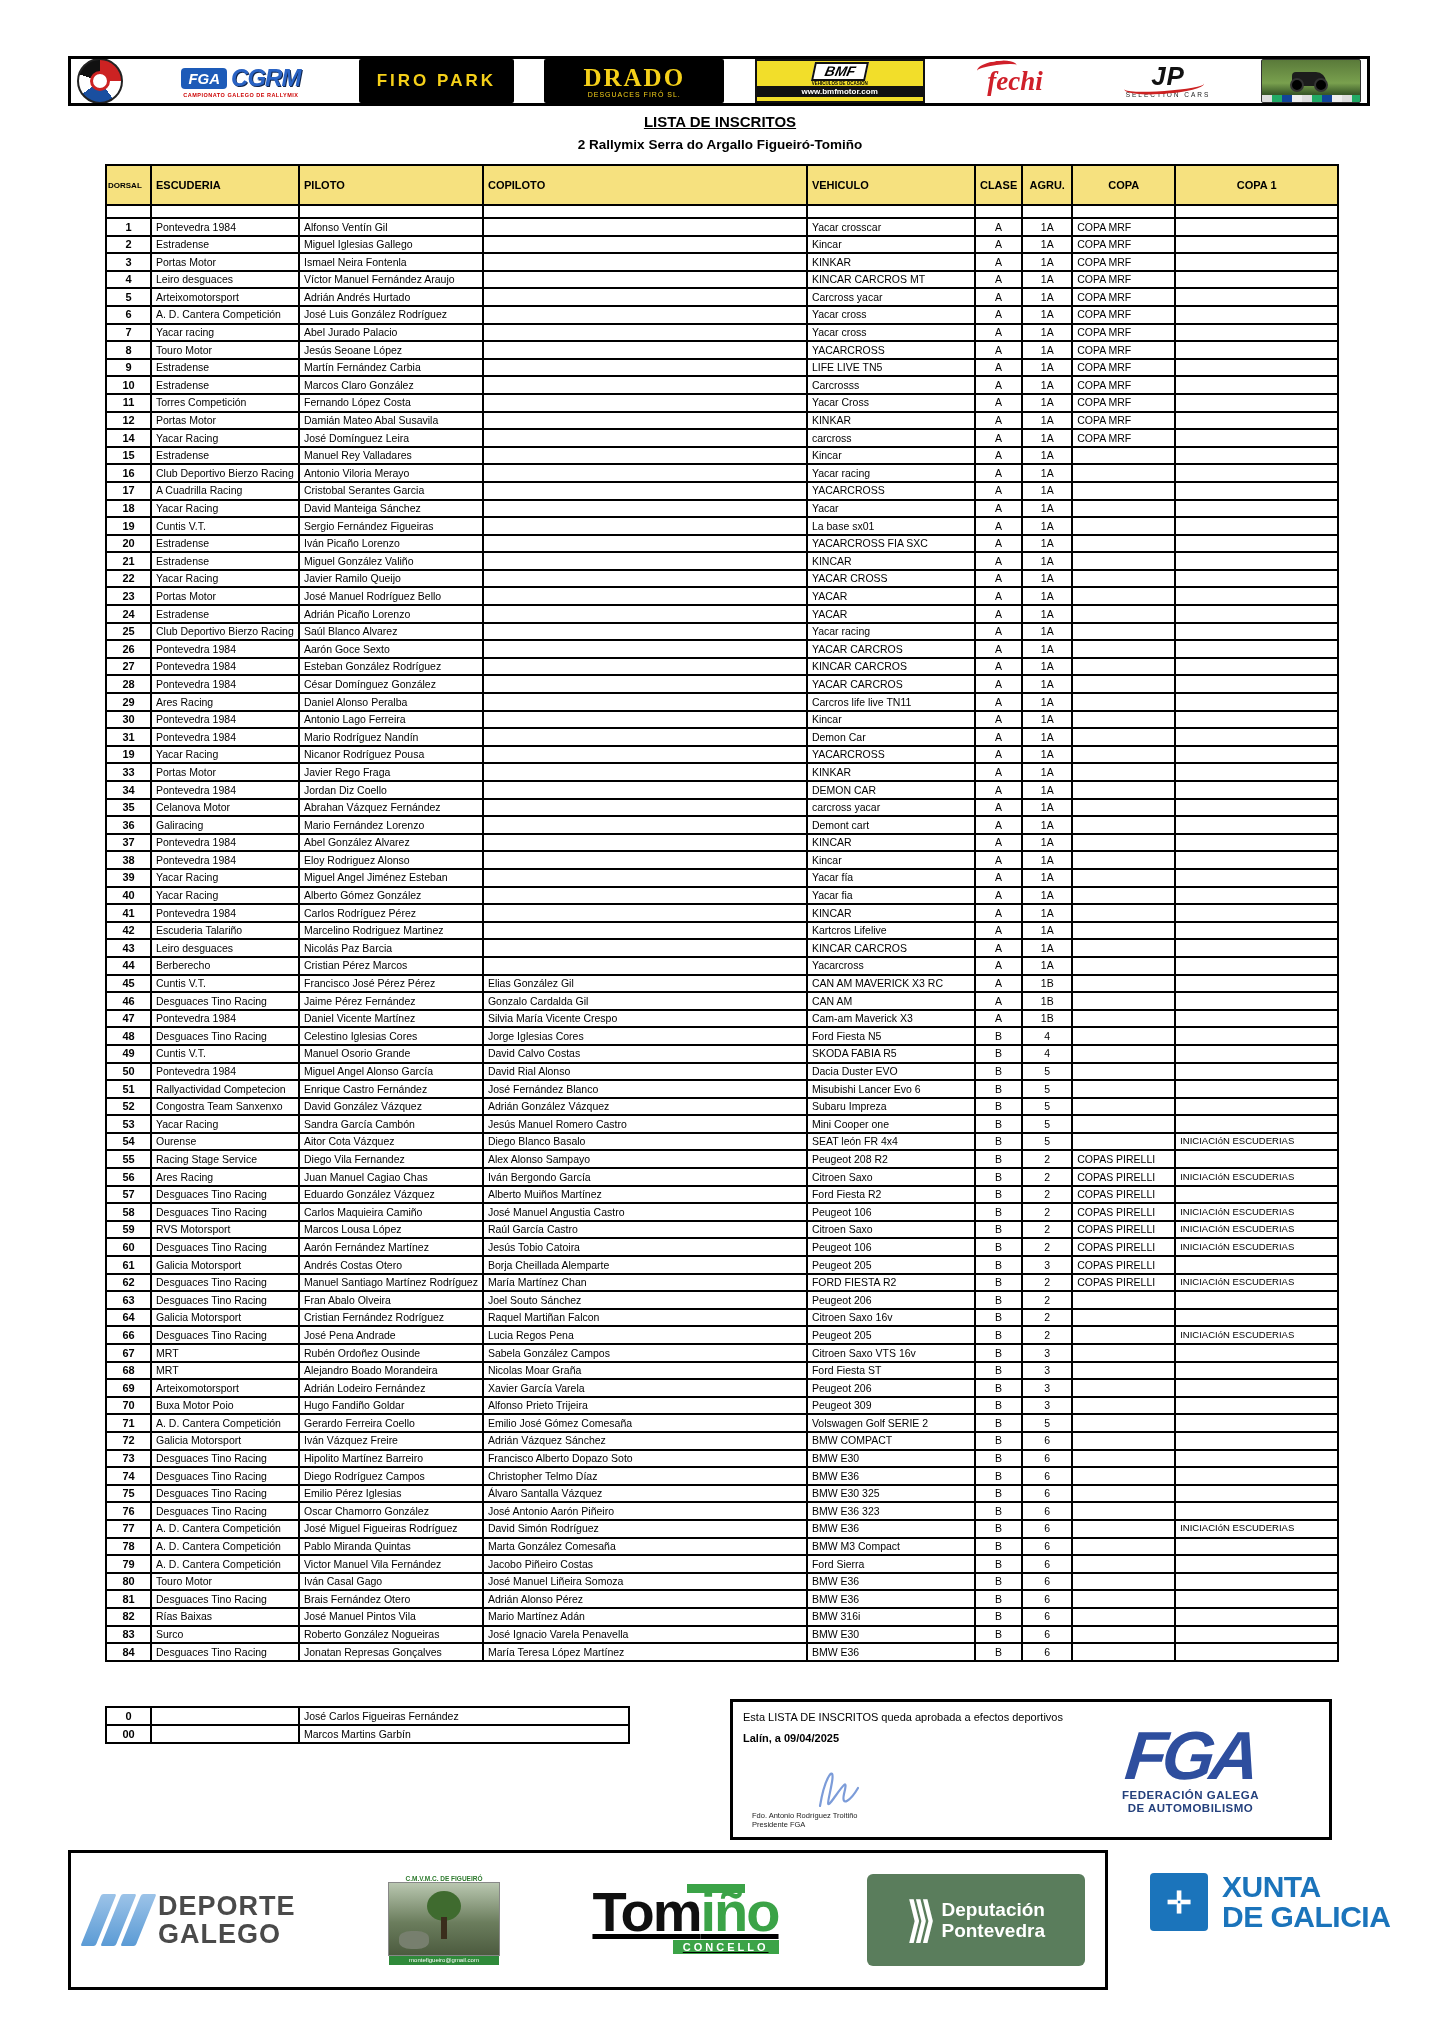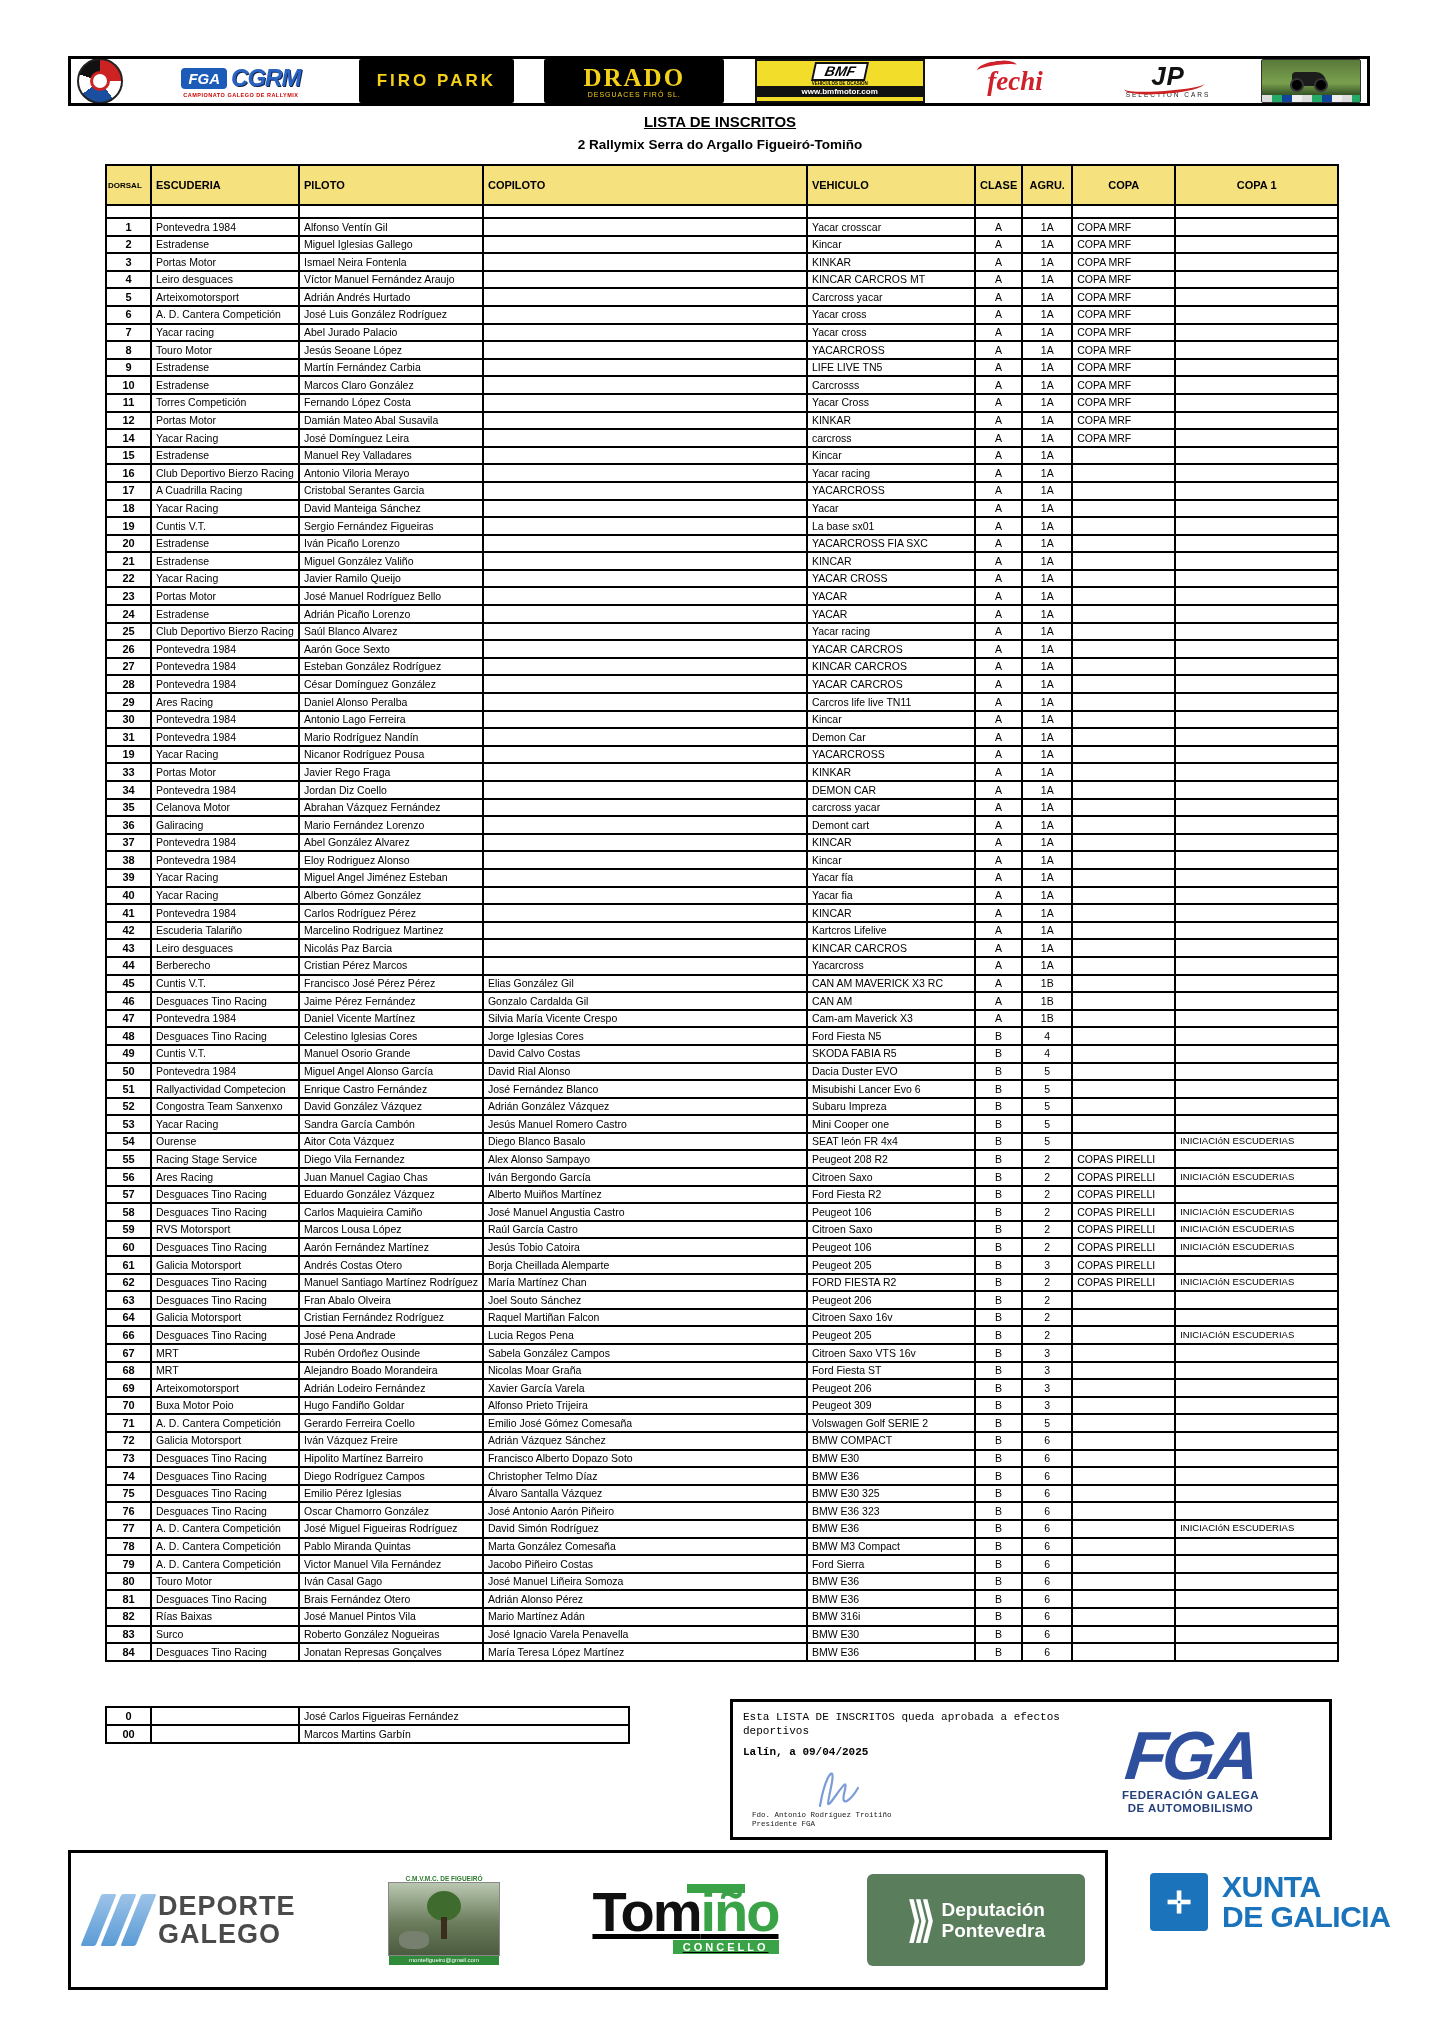--- a/index.html
+++ b/index.html
@@ -79,21 +79,21 @@
   .entry td.c8{font-size:9.5px;}
   .entry tr.spacer td{height:13px;}
   
   .reservewrap{position:absolute;left:105px;top:1706px;}
   .reserve td{border:2px solid #000;overflow:hidden;white-space:nowrap;
     font-size:10.5px;line-height:13px;padding:1.5px 4px;box-sizing:border-box;}
   .reserve td.c0{text-align:center;font-weight:bold;font-size:11px;}
   
   .approval{position:absolute;left:730px;top:1699px;width:602px;height:141px;
     border:3px solid #000;box-sizing:border-box;display:flex;padding:8px 10px;gap:8px;}
-  .app-left{width:54%;position:relative;font-family:Liberation Mono, monospace;}
+  .app-left{width:54%;position:relative;}
   .app-text{font-size:11px;line-height:14px;width:320px;}
   .app-date{font-size:11px;font-weight:bold;margin-top:8px;}
   .app-sig{position:absolute;left:55px;top:48px;}
   .app-fdo{position:absolute;left:9px;bottom:0;font-size:7.5px;line-height:9px;color:#222;}
   .app-right{width:46%;display:flex;flex-direction:column;align-items:center;justify-content:center;}
   .fga-big{font-size:68px;font-weight:bold;font-style:italic;color:#2E4E9E;
     letter-spacing:-5px;line-height:60px;transform:skewX(-6deg);}
   .fed-lines{font-size:11.5px;font-weight:bold;color:#24407c;text-align:center;
     line-height:13px;margin-top:4px;letter-spacing:.5px;}
   

